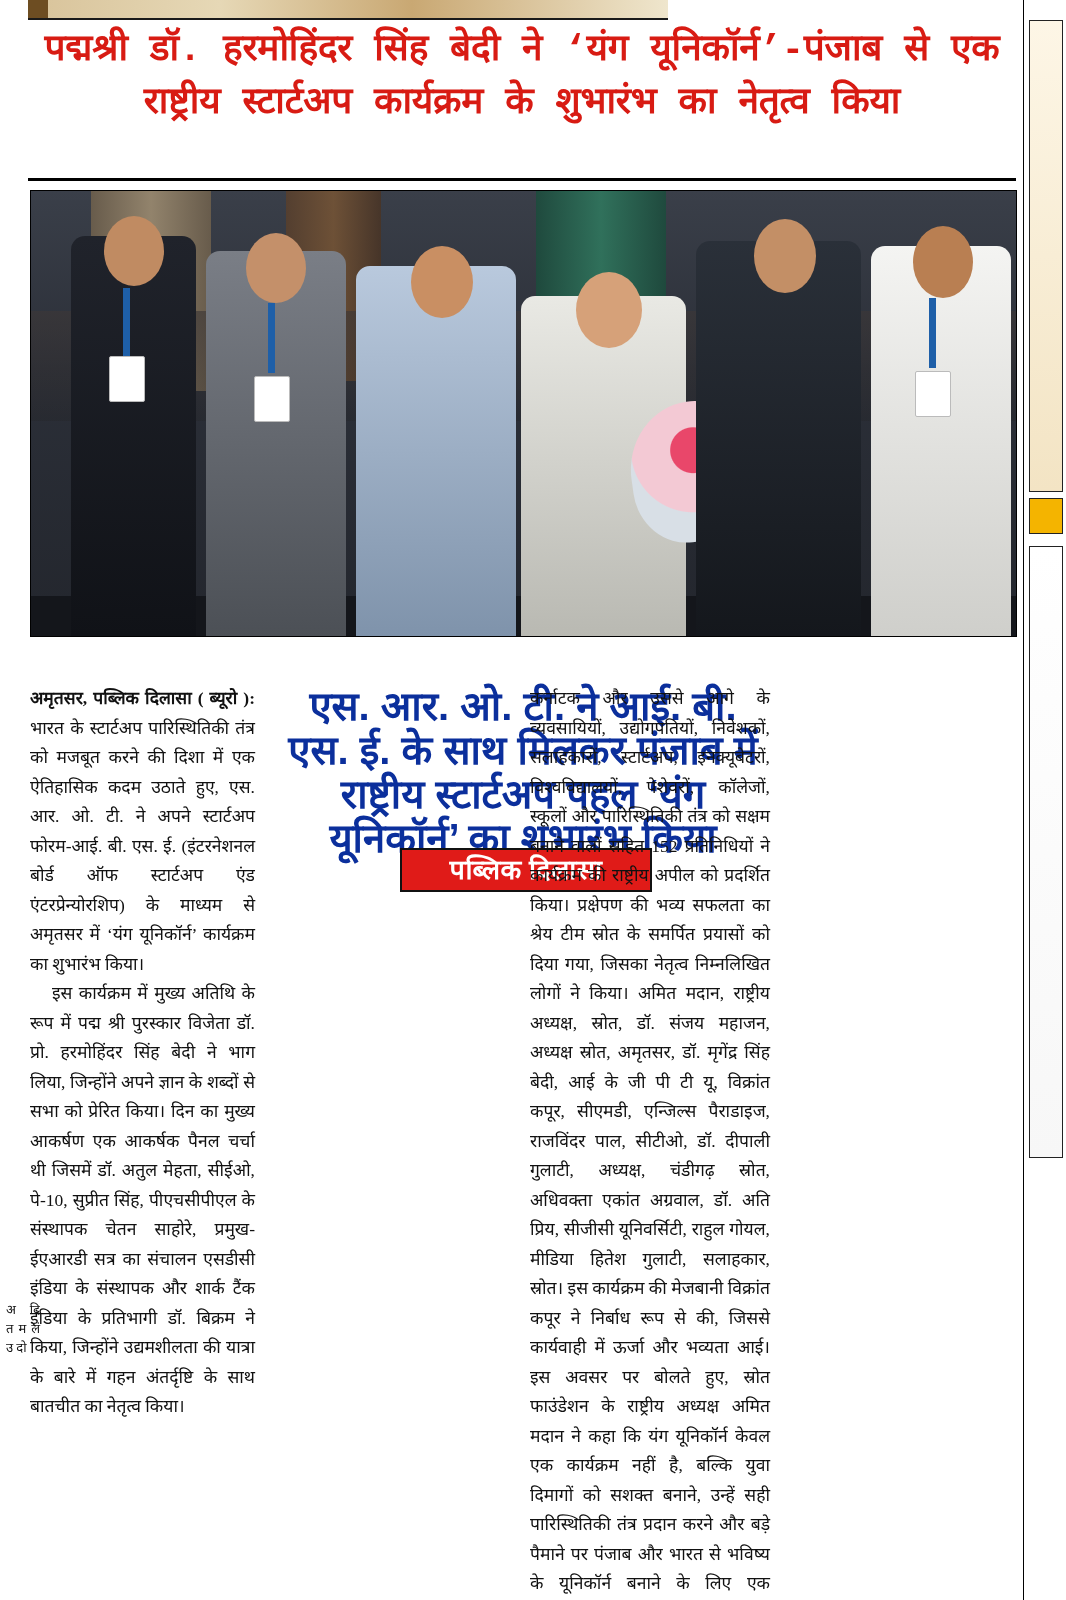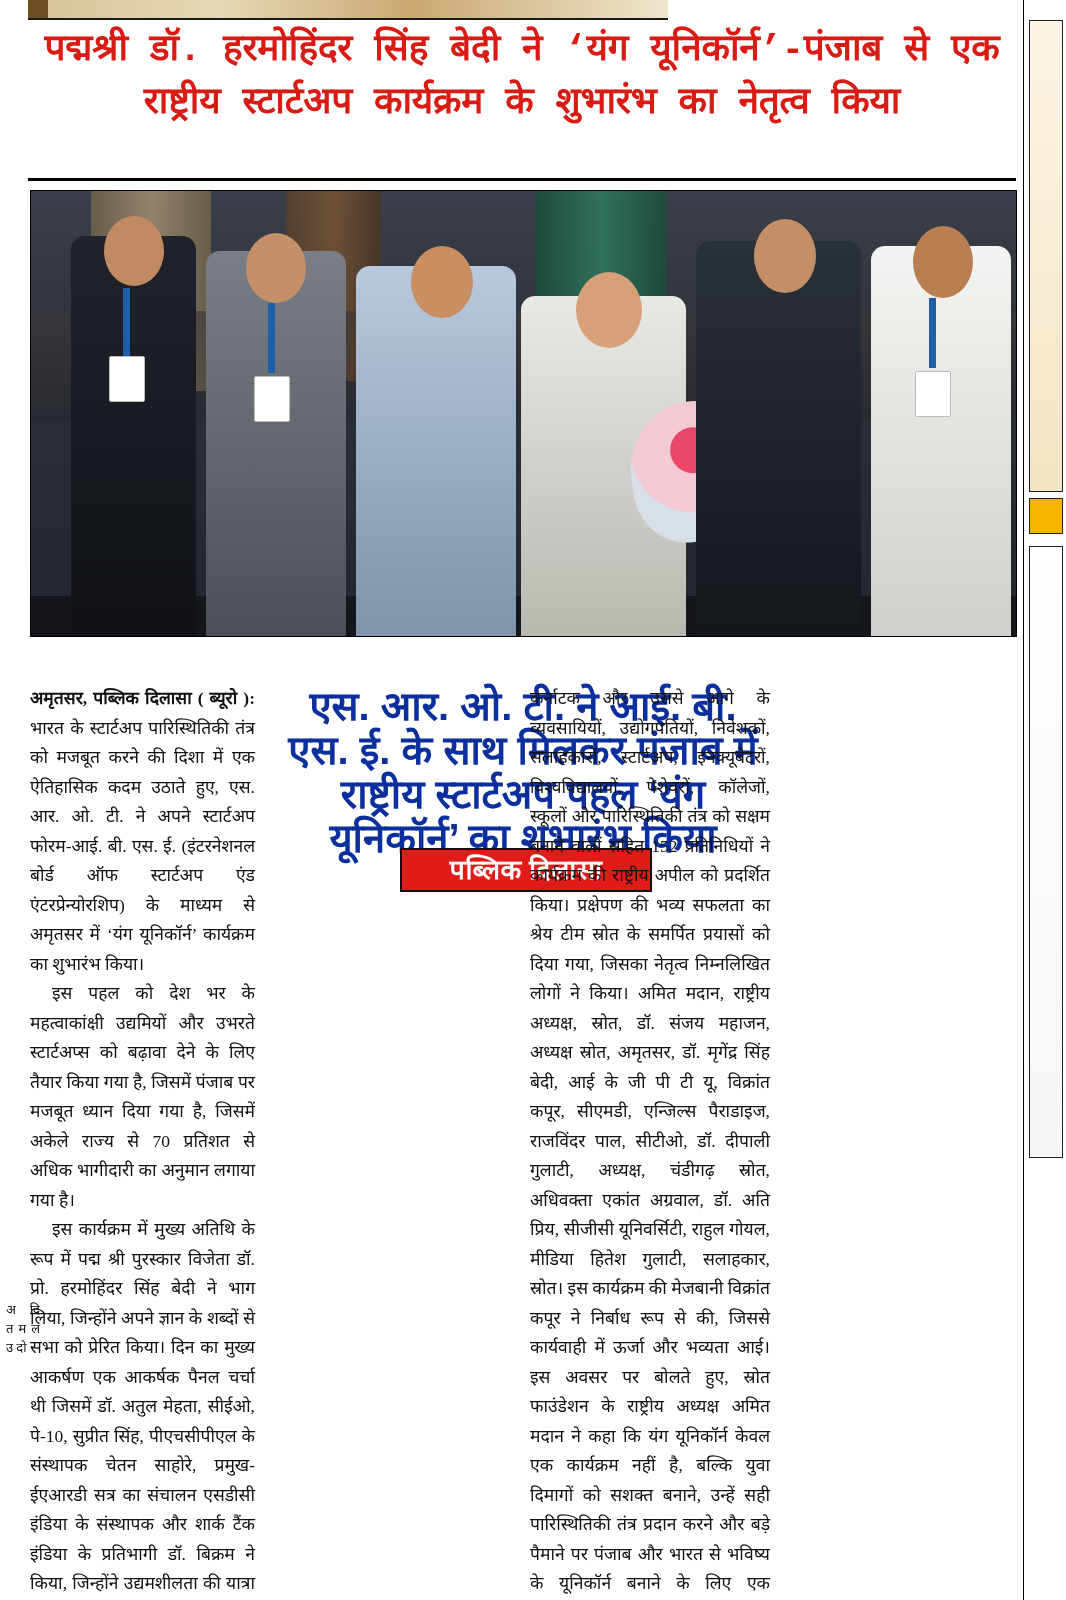--- a/index.html
+++ b/index.html
@@ -172,21 +172,20 @@
     <div class="badge" style="left:44px;top:125px;"></div>
   </div>
 </div>
 
 <div class="cols">
 
   <div class="col col1">
     <p>
       <span class="lead-bold">अमृतसर, पब्लिक दिलासा ( ब्यूरो ):</span><span> भारत के स्टार्टअप पारिस्थितिकी तंत्र को मजबूत करने की दिशा में एक ऐतिहासिक कदम उठाते हुए, एस. आर. ओ. टी. ने अपने स्टार्टअप फोरम-आई. बी. एस. ई. (इंटरनेशनल बोर्ड ऑफ स्टार्टअप एंड एंटरप्रेन्योरशिप) के माध्यम से अमृतसर में ‘यंग यूनिकॉर्न’ कार्यक्रम का शुभारंभ किया।</span>
     </p>
-    <p>इस पहल को देश भर के महत्वाकांक्षी उद्यमियों और उभरते स्टार्टअप्स को बढ़ावा देने के लिए तैयार किया गया है, जिसमें पंजाब पर मजबूत ध्यान दिया गया है, जिसमें अकेले राज्य से 70 प्रतिशत से अधिक भागीदारी का अनुमान लगाया गया है।</p>
     <p>इस कार्यक्रम में मुख्य अतिथि के रूप में पद्म श्री पुरस्कार विजेता डॉ. प्रो. हरमोहिंदर सिंह बेदी ने भाग लिया, जिन्होंने अपने ज्ञान के शब्दों से सभा को प्रेरित किया। दिन का मुख्य आकर्षण एक आकर्षक पैनल चर्चा थी जिसमें डॉ. अतुल मेहता, सीईओ, पे-10, सुप्रीत सिंह, पीएचसीपीएल के संस्थापक चेतन साहोरे, प्रमुख-ईएआरडी सत्र का संचालन एसडीसी इंडिया के संस्थापक और शार्क टैंक इंडिया के प्रतिभागी डॉ. बिक्रम ने किया, जिन्होंने उद्यमशीलता की यात्रा के बारे में गहन अंतर्दृष्टि के साथ बातचीत का नेतृत्व किया।</p>
 
   </div>
 
   <div class="subhead">एस. आर. ओ. टी. ने आई. बी. एस. ई. के साथ मिलकर पंजाब में राष्ट्रीय स्टार्टअप पहल ‘यंग यूनिकॉर्न’ का शुभारंभ किया</div>
 
   <div class="masthead">
     <div class="mast-top">पब्लिक दिलासा</div>
   </div>
 

